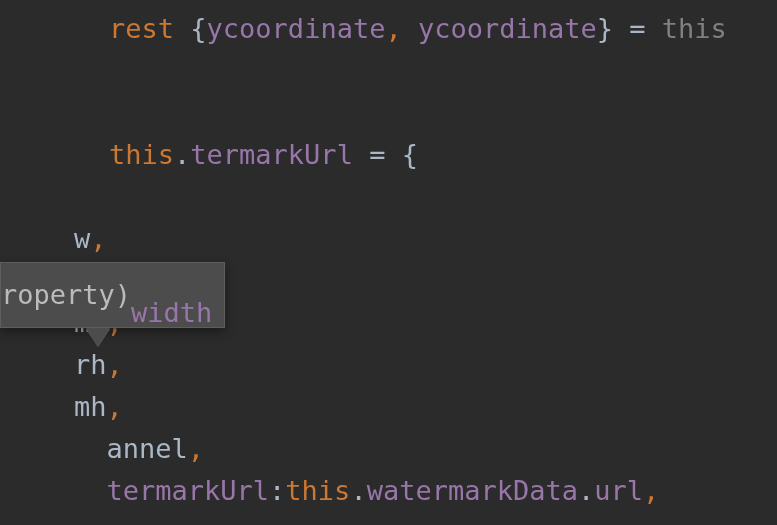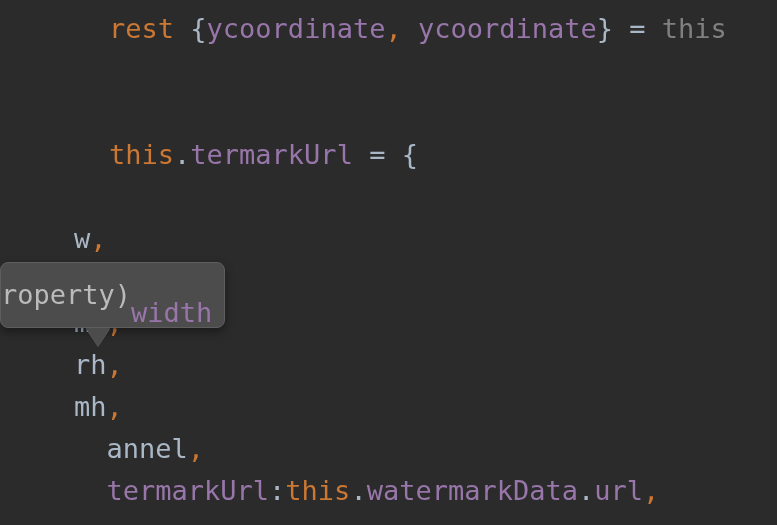--- a/index.html
+++ b/index.html
@@ -37,21 +37,21 @@
   .tok-unknown   { color: #808080; }
 
   .tooltip {
     position: absolute;
     left: 0;
     top: 296px;
     width: 225px;
     height: 66px;
     background: #4c4c4c;
     border: 1px solid #5e5e5e;
-    border-radius: 8px;
+    border-radius: 0;
     box-shadow: 0 4px 10px rgba(0,0,0,0.4);
     color: #bbbbbb;
     font-size: 27px;
     display: flex;
     align-items: center;
     padding-left: 0px;
     box-sizing: border-box;
     overflow: hidden;
   }
   .tooltip .prop-label { color: #bbbbbb; }

